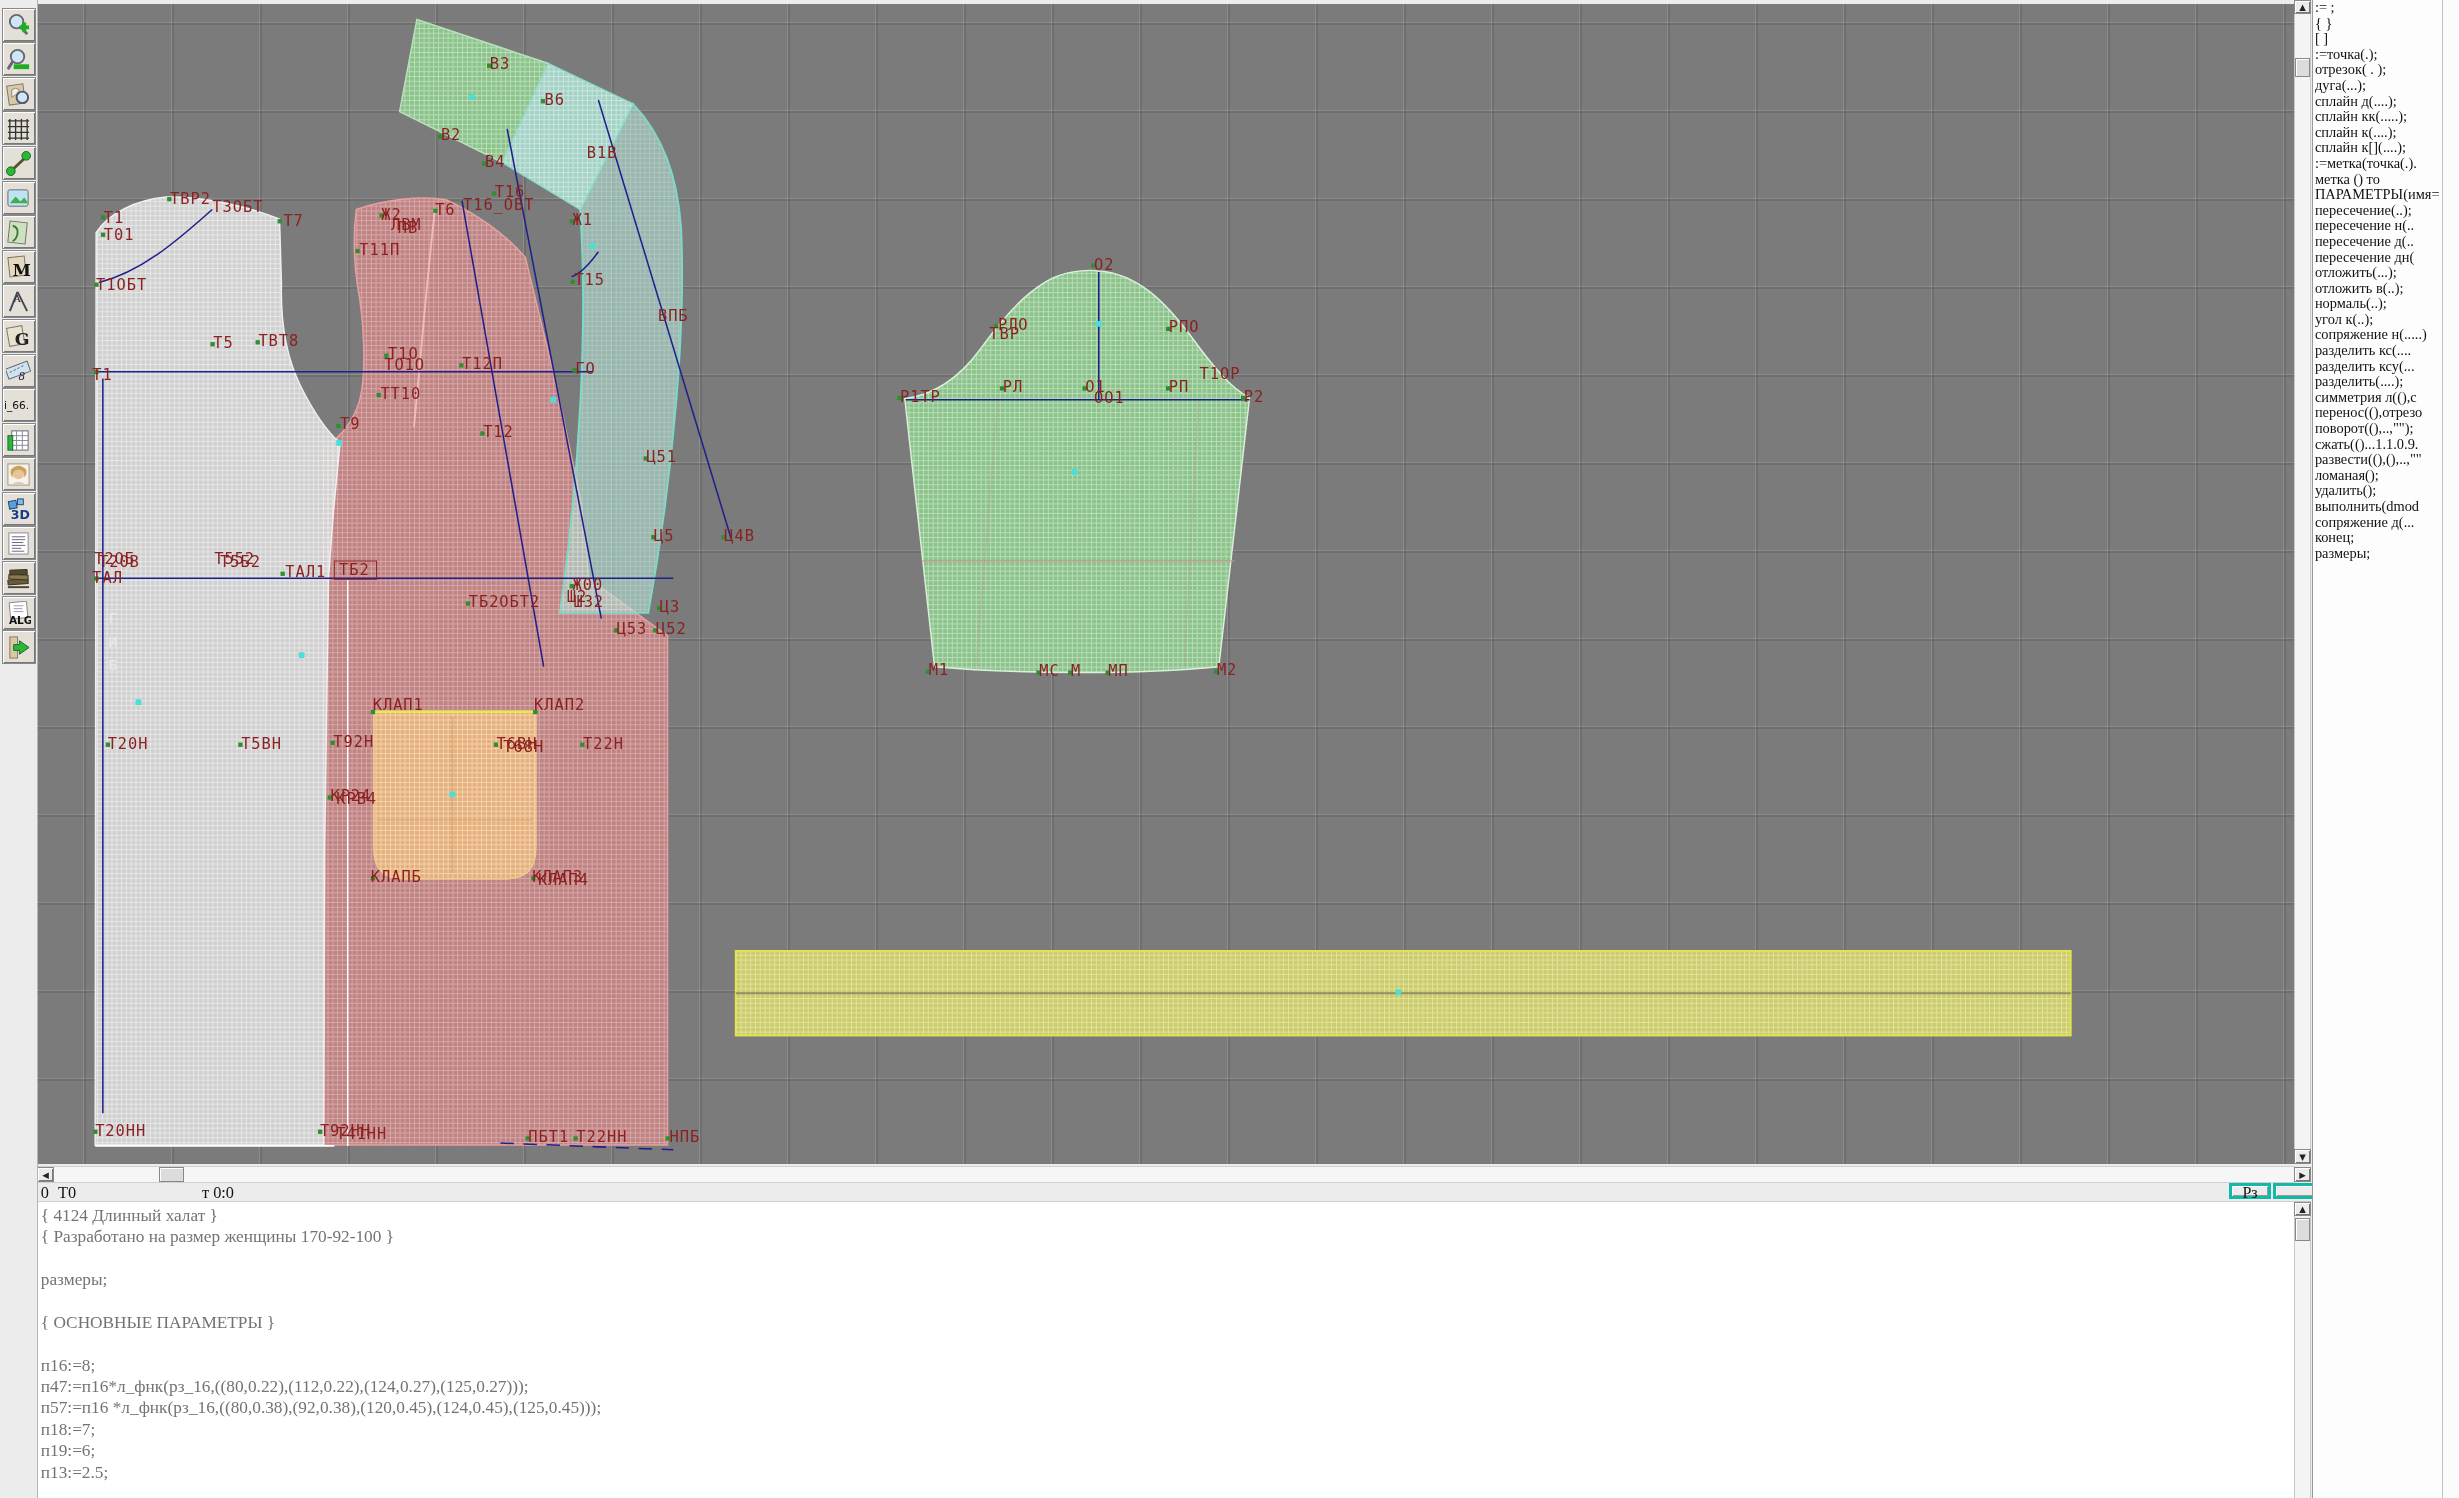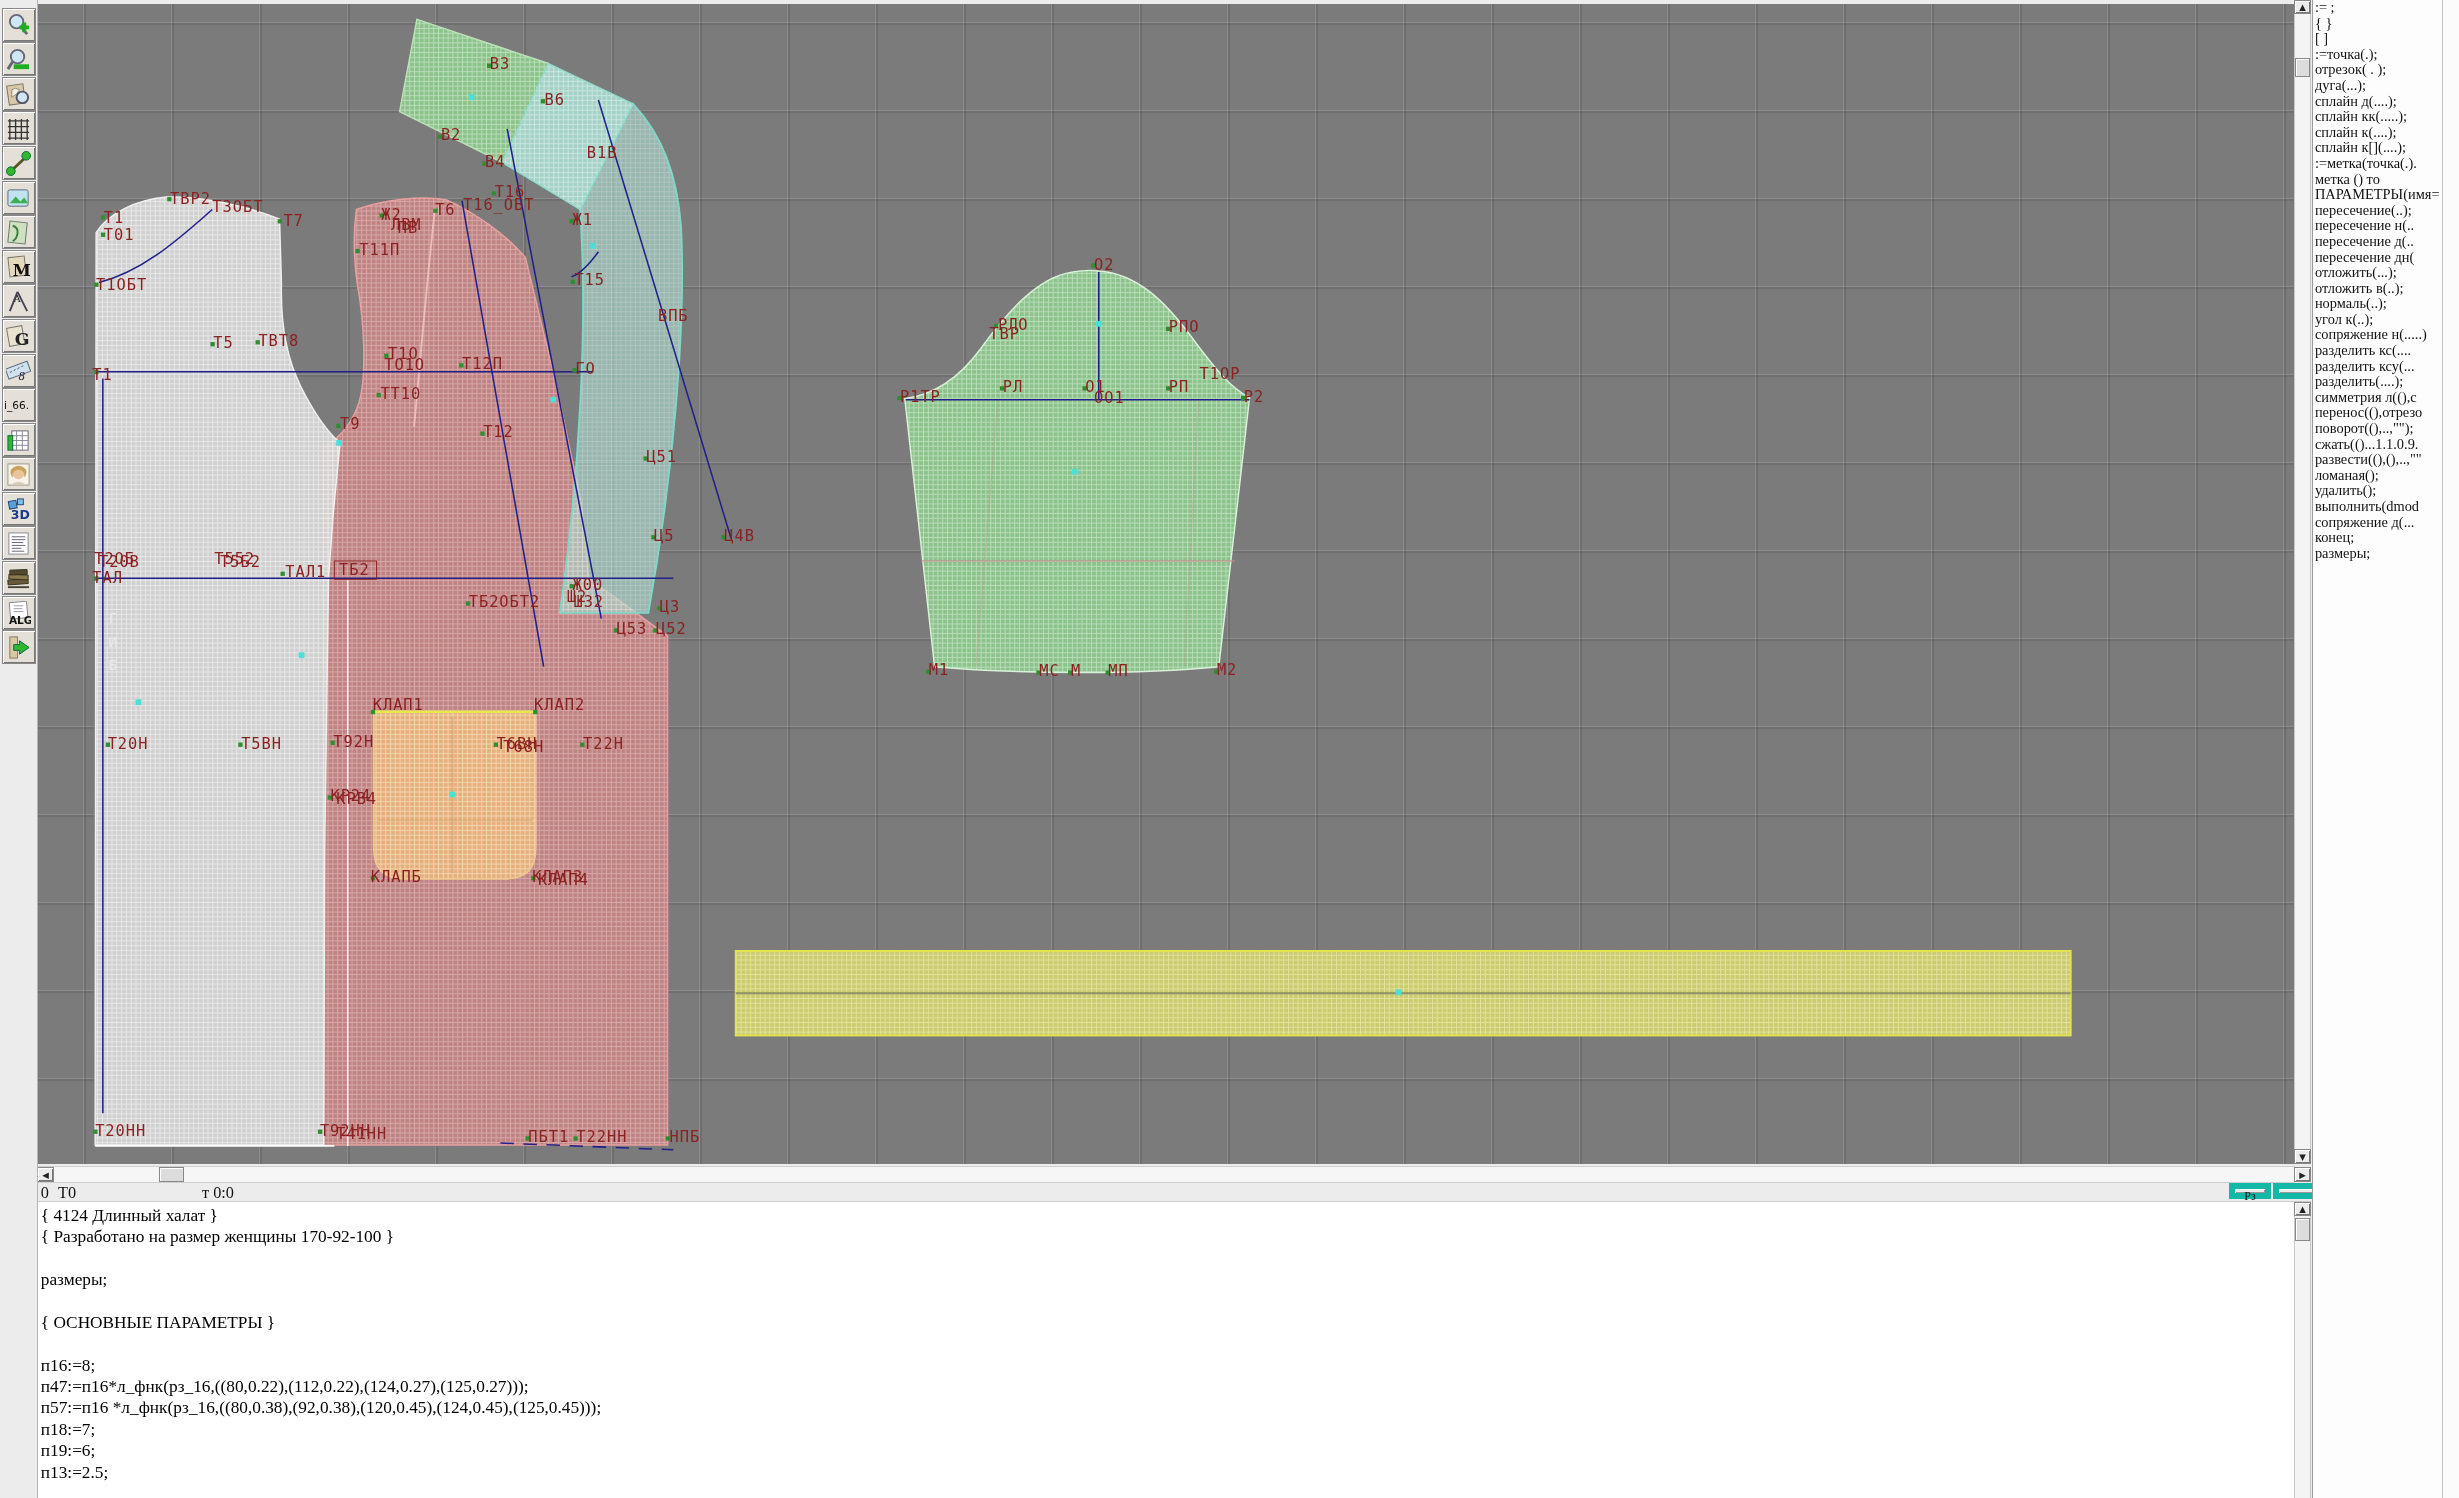--- a/index.html
+++ b/index.html
@@ -46,26 +46,26 @@
   .side-scroll{position:absolute;left:2442px;top:0;width:17.3px;height:1499px;background:#fbfbfb;
                border-left:1px solid #c0c0c0;z-index:4;}
 
   
   .bottom{position:absolute;left:0px;top:1164px;width:2312px;height:334px;background:#ececec;z-index:3;}
   .hscroll{position:absolute;left:37px;top:1.9px;width:2258px;height:17.3px;background:#f6f6f6;
            border:1px solid #cfcfcf;box-sizing:border-box;}
   .statusrow{position:absolute;left:37px;top:19px;width:2258px;height:17.3px;background:#ececec;
              font-size:16.3px;color:#111;}
   .statusrow span{position:absolute;top:0;}
-  .mode-btn{position:absolute;top:0;height:16.3px;background:#ececec;border:6px solid #14b8a6;
+  .mode-btn{position:absolute;top:0;height:16.3px;background:#ececec;border:3px solid #14b8a6;
             box-shadow:inset 1px 1px 0 #fff, inset -1px -1px 0 #999;box-sizing:border-box;
-            font-size:12px;text-align:center;line-height:14.4px;font-family:"Liberation Serif",serif;}
+            font-size:16px;text-align:center;line-height:14.4px;font-family:"Liberation Serif",serif;}
   .codearea{position:absolute;left:37px;top:37px;width:2257px;height:298px;background:#ffffff;
             border-top:1px solid #cfcfcf;font-family:"Liberation Serif",serif;
-            font-size:17.3px;line-height:21.4px;color:#000000;padding:2.9px 0 0 3.8px;box-sizing:border-box;}
+            font-size:17.3px;line-height:21.4px;color:#737373;padding:2.9px 0 0 3.8px;box-sizing:border-box;}
   .codearea .cl{white-space:pre;height:21.4px;}
 </style>
 </head>
 <body>
 
 <div class="toolbar" id="toolbar">
     <div class="tool-btn" style="top: 7.7px;">
       <svg width="25" height="25" viewBox="0 0 26 26">
         <circle cx="11" cy="10" r="7" fill="#cfe6f5" stroke="#667" stroke-width="2"></circle>
         <line x1="15" y1="15" x2="22" y2="23" stroke="#667" stroke-width="3"></line>

